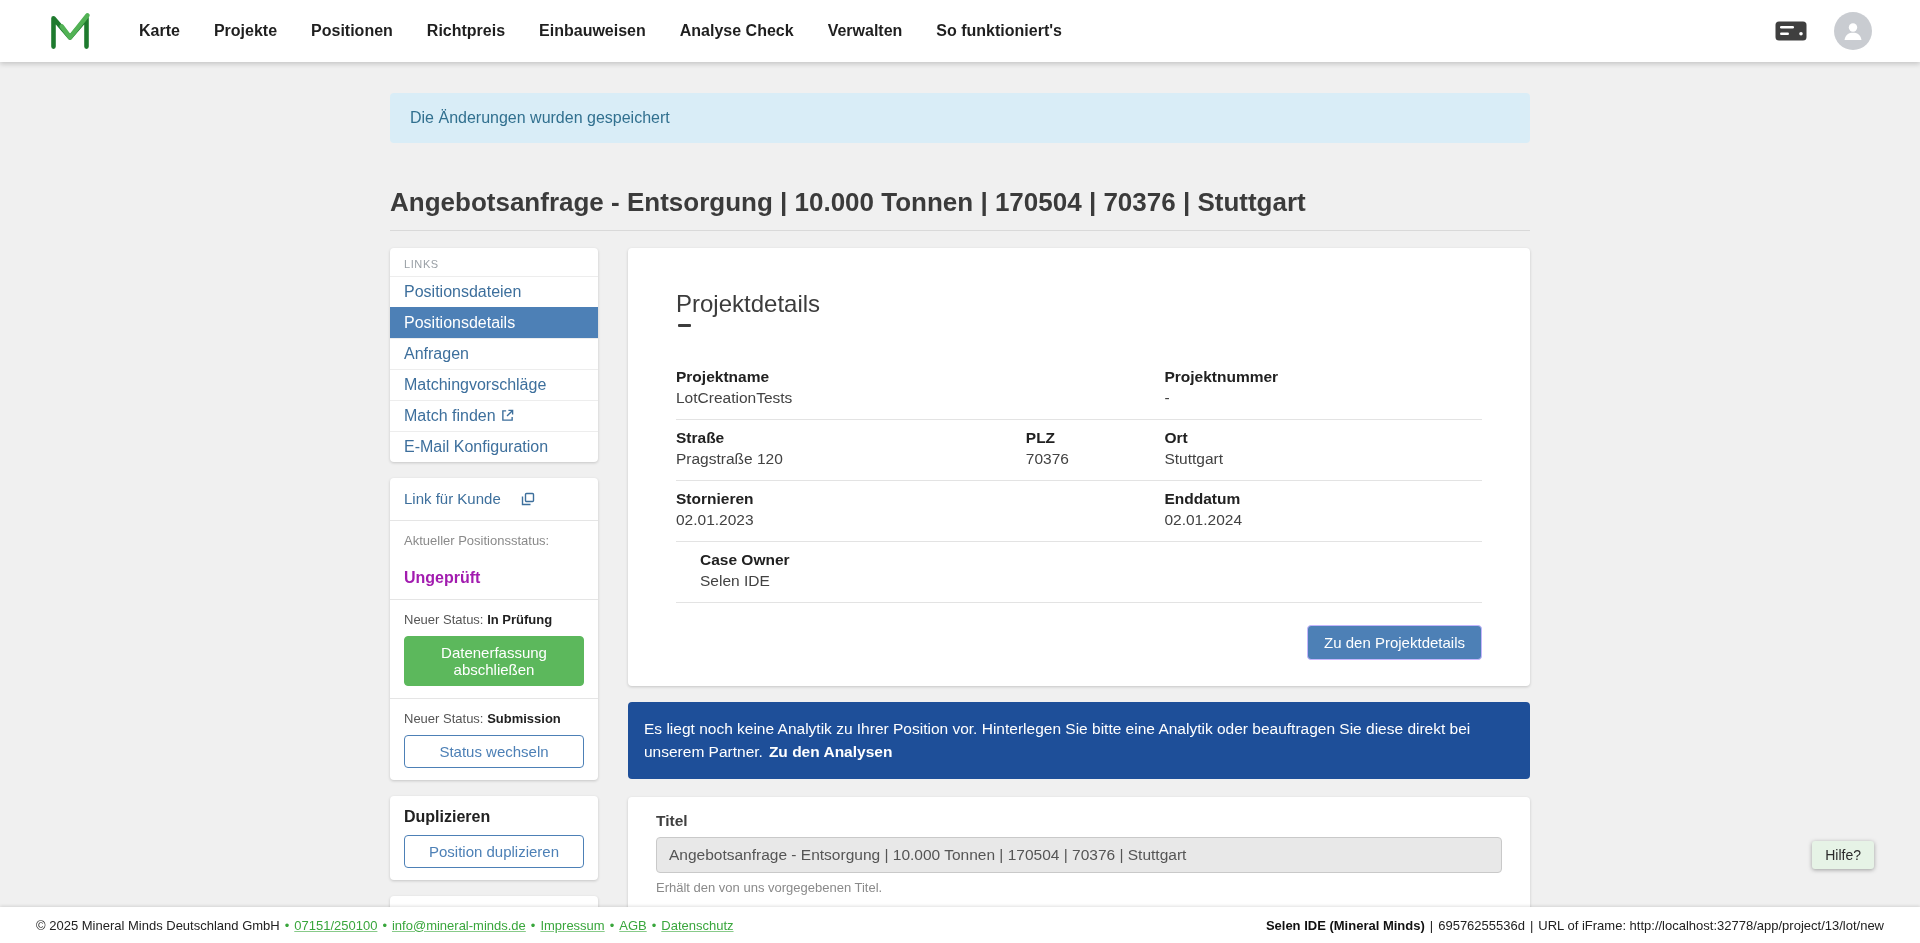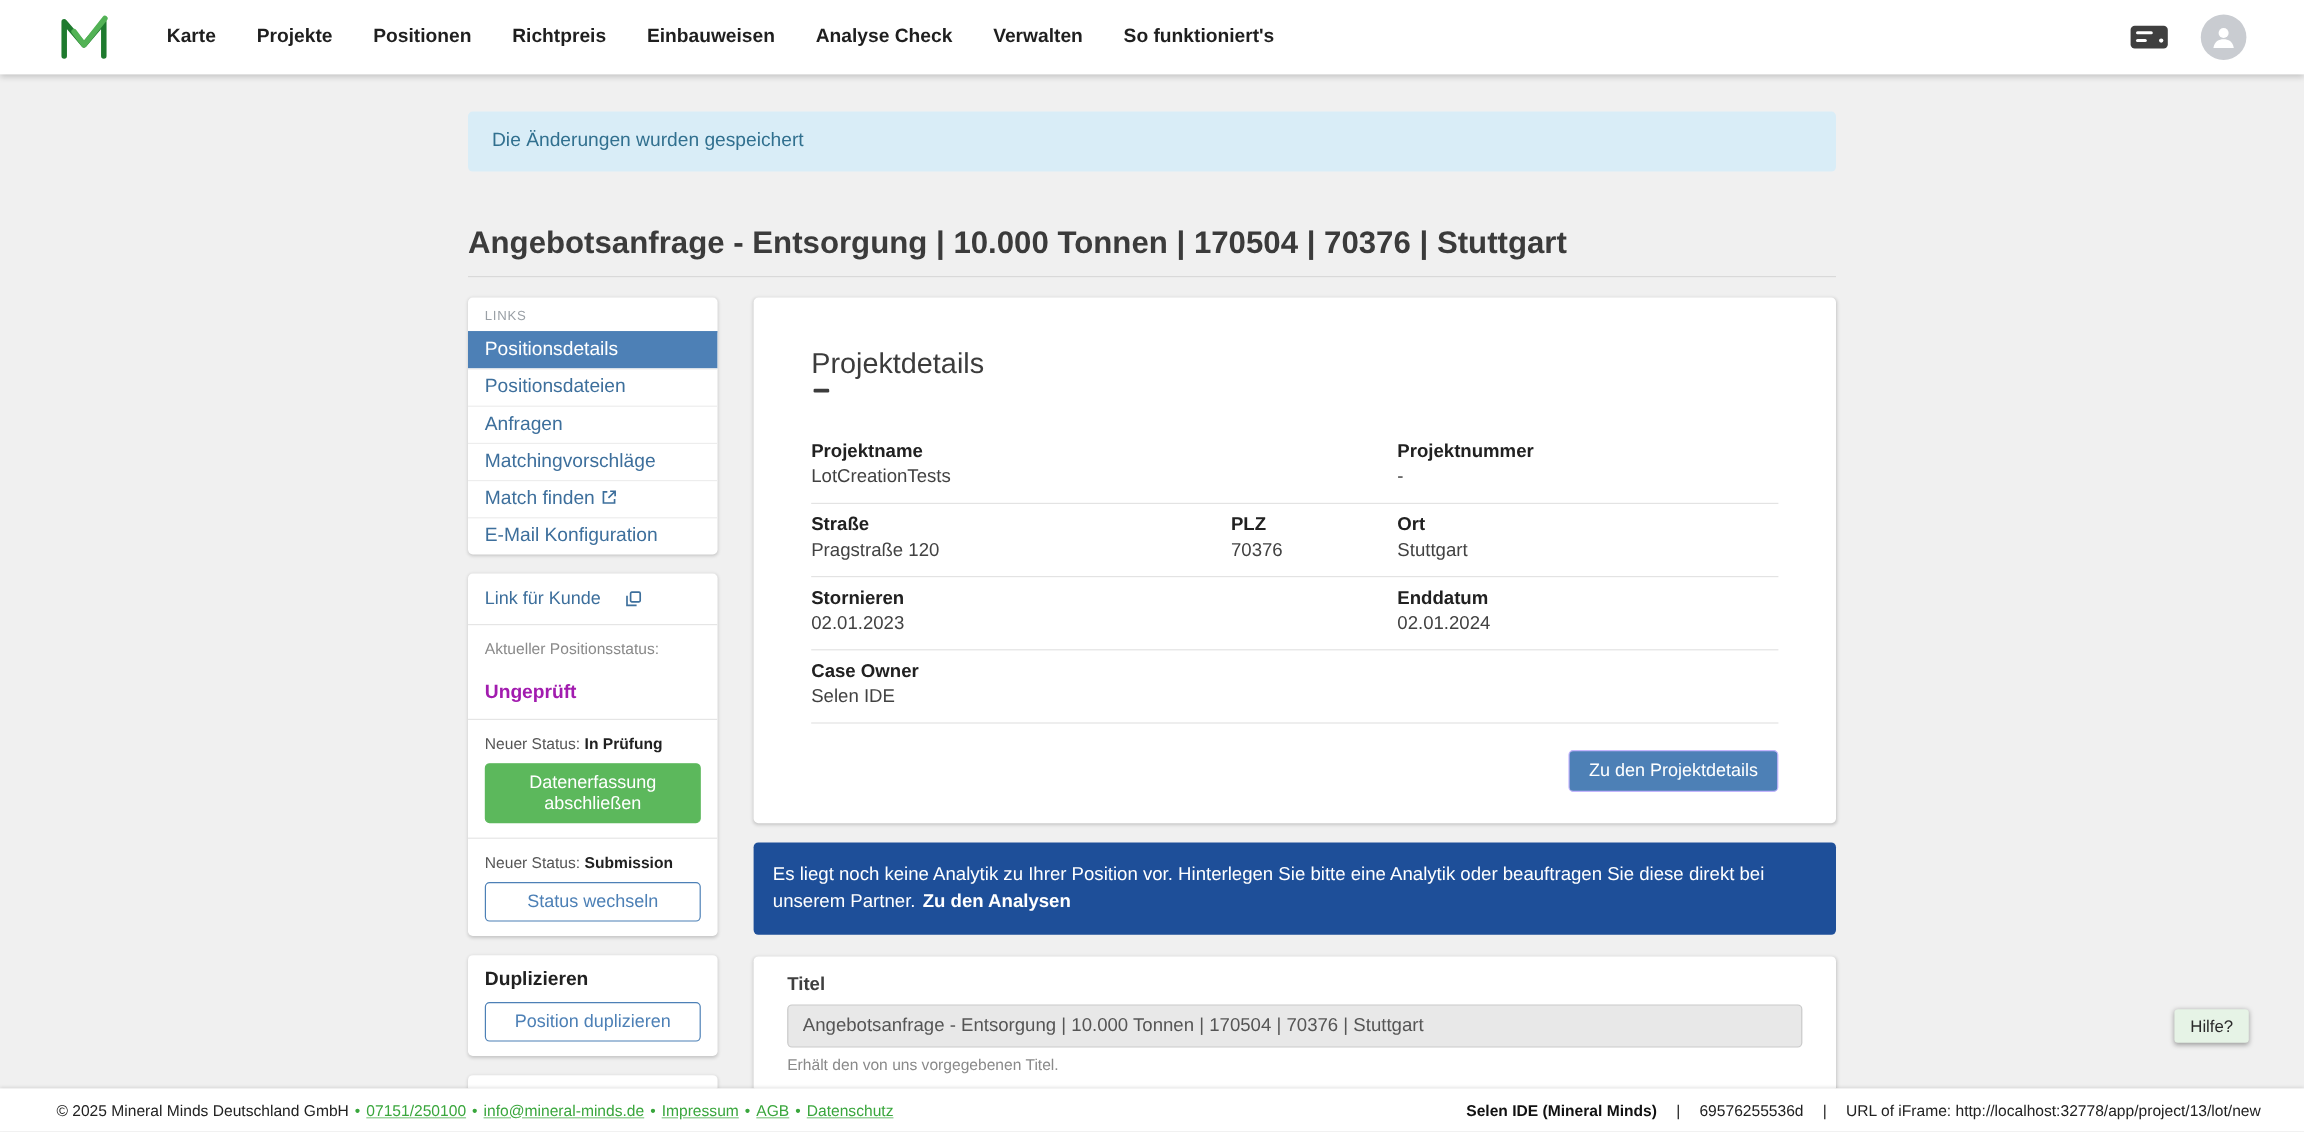--- a/index.html
+++ b/index.html
@@ -75,21 +75,21 @@
   
   .help-btn { position:absolute; right:46px; bottom:74px; background:#e6f3e6; color:#2a2a2a; font-size:14px;
               padding:6px 13px; border:none; border-radius:3px; box-shadow:0 1px 4px rgba(0,0,0,.35); cursor:pointer; z-index:40; font-family:inherit; }
   .footer { position:absolute; bottom:0; left:0; right:0; height:36px; background:#fff; z-index:35;
             display:flex; align-items:center; justify-content:space-between; padding:0 36px;
             font-size:13px; box-shadow:0 -1px 3px rgba(0,0,0,.12); }
   .f-left, .f-right { display:flex; align-items:center; gap:5px; white-space:nowrap; }
   .green-link { color:#39a63c; cursor:pointer; text-decoration:underline; text-decoration-color:rgba(57,166,60,.6); }
   .sep-dot { color:#39a63c; }
   .f-user { font-weight:700; color:#111; }
-  .f-plain { color:#222;margin-left:11px; }
+  .f-plain { color:#222; }
   svg { display:block; }
 </style>
 </head>
 <body>
 
 <div class="screen">
 
   <header class="topnav">
     <div class="brand">
       <span>
@@ -139,25 +139,25 @@
       <div class="page-head">
         <h1>Angebotsanfrage - Entsorgung | 10.000 Tonnen | 170504 | 70376 | Stuttgart</h1>
       </div>
 
       <div class="row">
 
         <aside class="sidebar">
 
           <div class="card">
             <div class="links-header">LINKS</div>
+            <div class="side-item">
+              <span>Positionsdateien</span>
+            </div>
             <div class="side-item active">
               <span>Positionsdetails</span>
-            </div>
-            <div class="side-item">
-              <span>Positionsdateien</span>
             </div>
             <div class="side-item">
               <span>Anfragen</span>
             </div>
             <div class="side-item">
               <span>Matchingvorschläge</span>
             </div>
             <div class="side-item">
               <span>Match finden</span><span class="ext"><svg viewBox="0 0 14 14" width="13" height="13" style="display:inline-block;vertical-align:-1px;">
                     <path d="M5.5 2 H2 V12 H12 V8.5" fill="none" stroke="#3d6f9c" stroke-width="1.5"></path>
@@ -260,21 +260,21 @@
                 <div class="pd-label">Stornieren</div>
                 <div class="pd-value">02.01.2023</div>
               </div>
               <div class="c-b">
                 <div class="pd-label">Enddatum</div>
                 <div class="pd-value">02.01.2024</div>
               </div>
             </div>
 
             <div class="pd-row">
-              <div style="flex:1;">
+              <div style="flex:1;margin-left:24px;">
                 <div class="pd-label">Case Owner</div>
                 <div class="pd-value">Selen IDE</div>
               </div>
             </div>
 
             <div class="pd-actions">
               <button class="btn-primary">Zu den Projektdetails</button>
             </div>
           </div>
 

